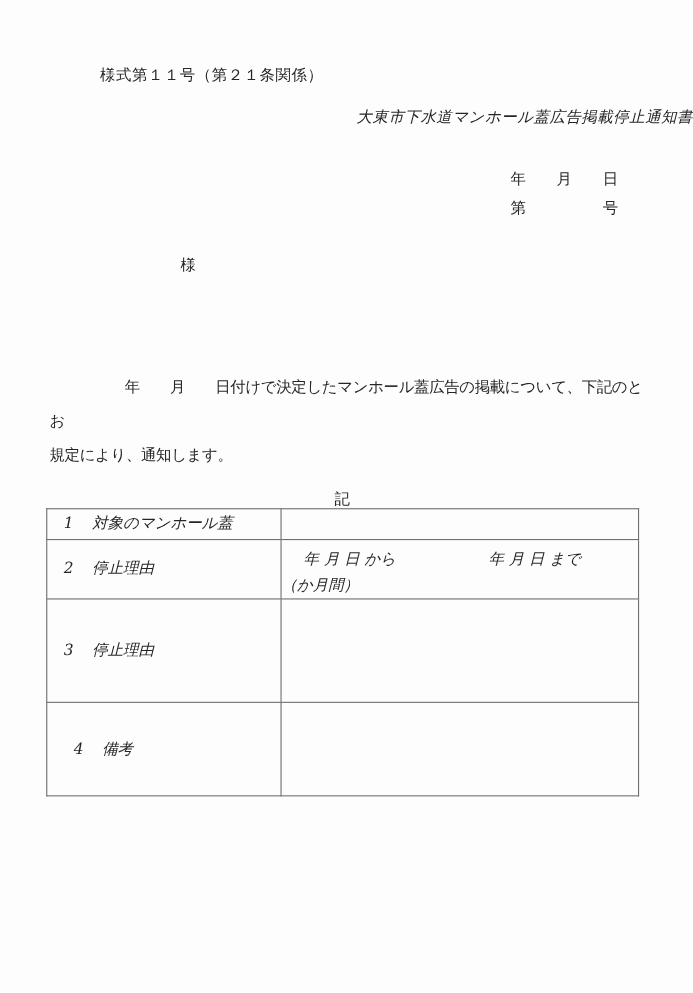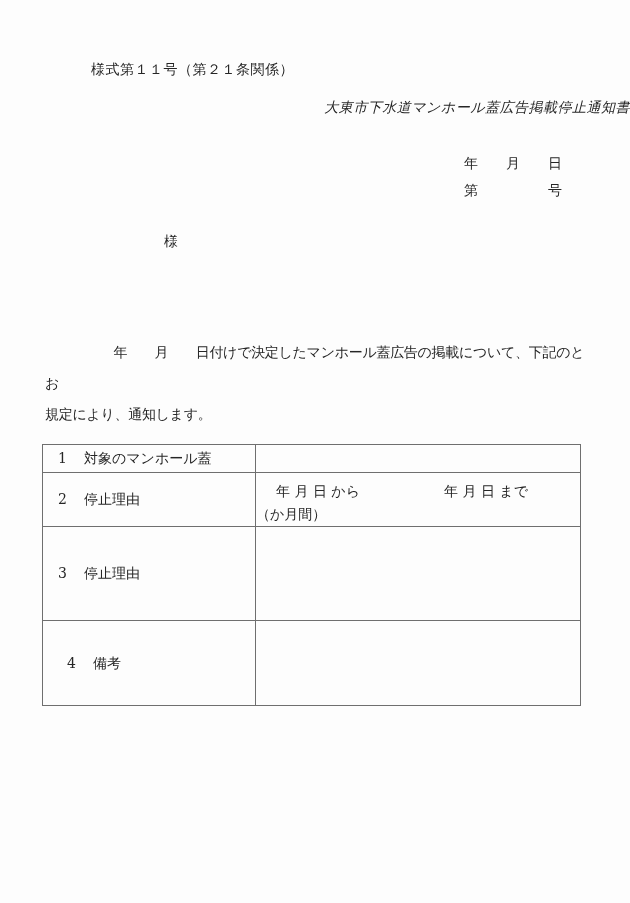--- a/index.html
+++ b/index.html
@@ -63,25 +63,26 @@
   .ki-heading {
     position: absolute;
     left: 42px;
     width: 538px;
     top: 444px;
     text-align: center;
   }
   table.form-table {
     position: absolute;
     left: 42px;
-    top: 444px;
+    top: 462px;
     width: 538px;
     border-collapse: collapse;
     table-layout: fixed;
     font-size: 14px;
+    font-style: italic;
   }
   table.form-table td {
     border: 1px solid #6f6f6f;
     vertical-align: middle;
     background: #fdfdfd;
   }
   td.label-cell { width: 213px; padding-left: 15px; }
   td.content-cell { width: 325px; }
   .row-no { display: inline-block; }
   .row-label { margin-left: 17px; }

